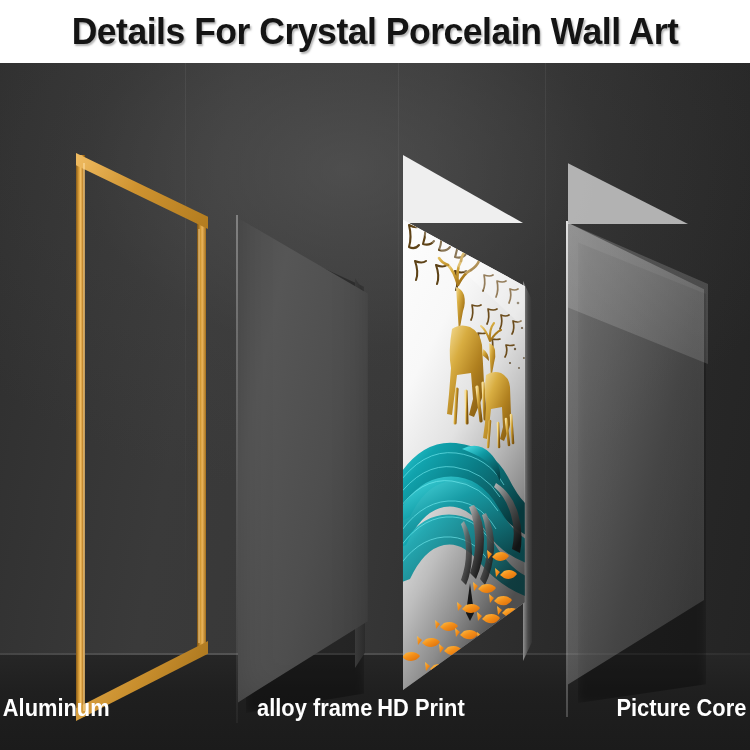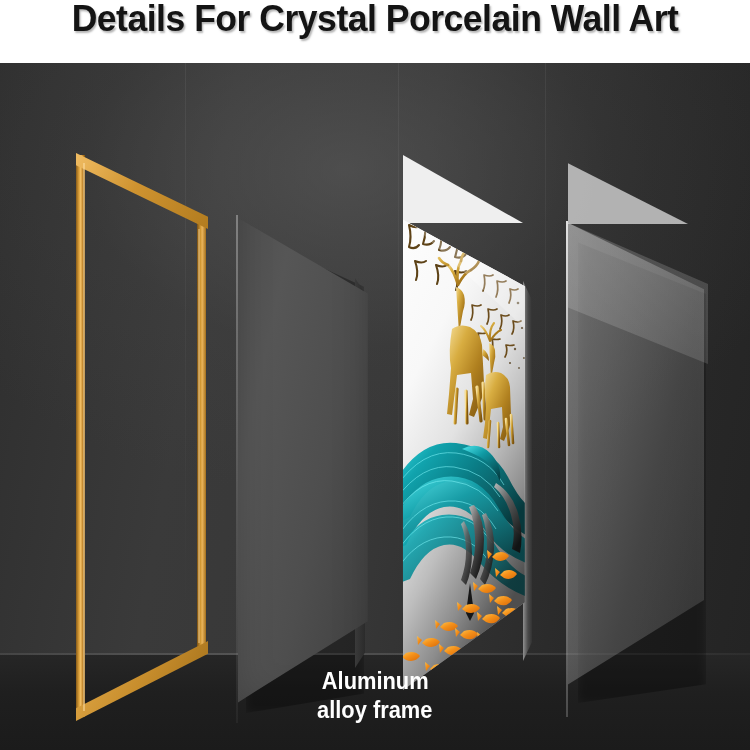--- a/index.html
+++ b/index.html
@@ -19,21 +19,21 @@
   }
 
   
   .header {
     position: absolute;
     left: 0; top: 0;
     width: 750px;
     height: 63px;
     background: #ffffff;
     display: flex;
-    align-items: flex-start;
+    align-items: center;
     justify-content: center;
   }
   .header-title {
     font-family: "Liberation Sans Narrow", "Liberation Sans", sans-serif;
     font-weight: 700;
     font-size: 37px;
     line-height: 1;
     letter-spacing: -0.5px;
     color: #141414;
     white-space: nowrap;
@@ -166,23 +166,22 @@
   
   .captions {
     position: absolute;
     left: 0; top: 663px;
     width: 750px; height: 87px;
     display: flex;
   }
   .caption {
     flex: 1 1 0;
     display: flex;
-    flex-direction: column;
     align-items: center;
-    justify-content: flex-start;
+    justify-content: space-between;
     padding-top: 4px;
   }
   .caption span {
     font-family: "Liberation Sans Narrow", "Liberation Sans", sans-serif;
     font-weight: 700;
     font-size: 23px;
     line-height: 29px;
     color: #ffffff;
     white-space: nowrap;
     transform: scaleX(0.95);
@@ -478,15 +477,19 @@
     <div class="crystal-sheen"></div>
     <div class="crystal-edge"></div>
 
   </div>
 
   <div class="captions">
     <div class="caption c1">
       <span>Aluminum</span>
       <span>alloy frame</span>
     </div>
+    <div class="caption c3">
+      <span>HD Print</span>
+      <span>Picture Core</span>
+    </div>
   </div>
 
 </div>
 
 </body></html>

